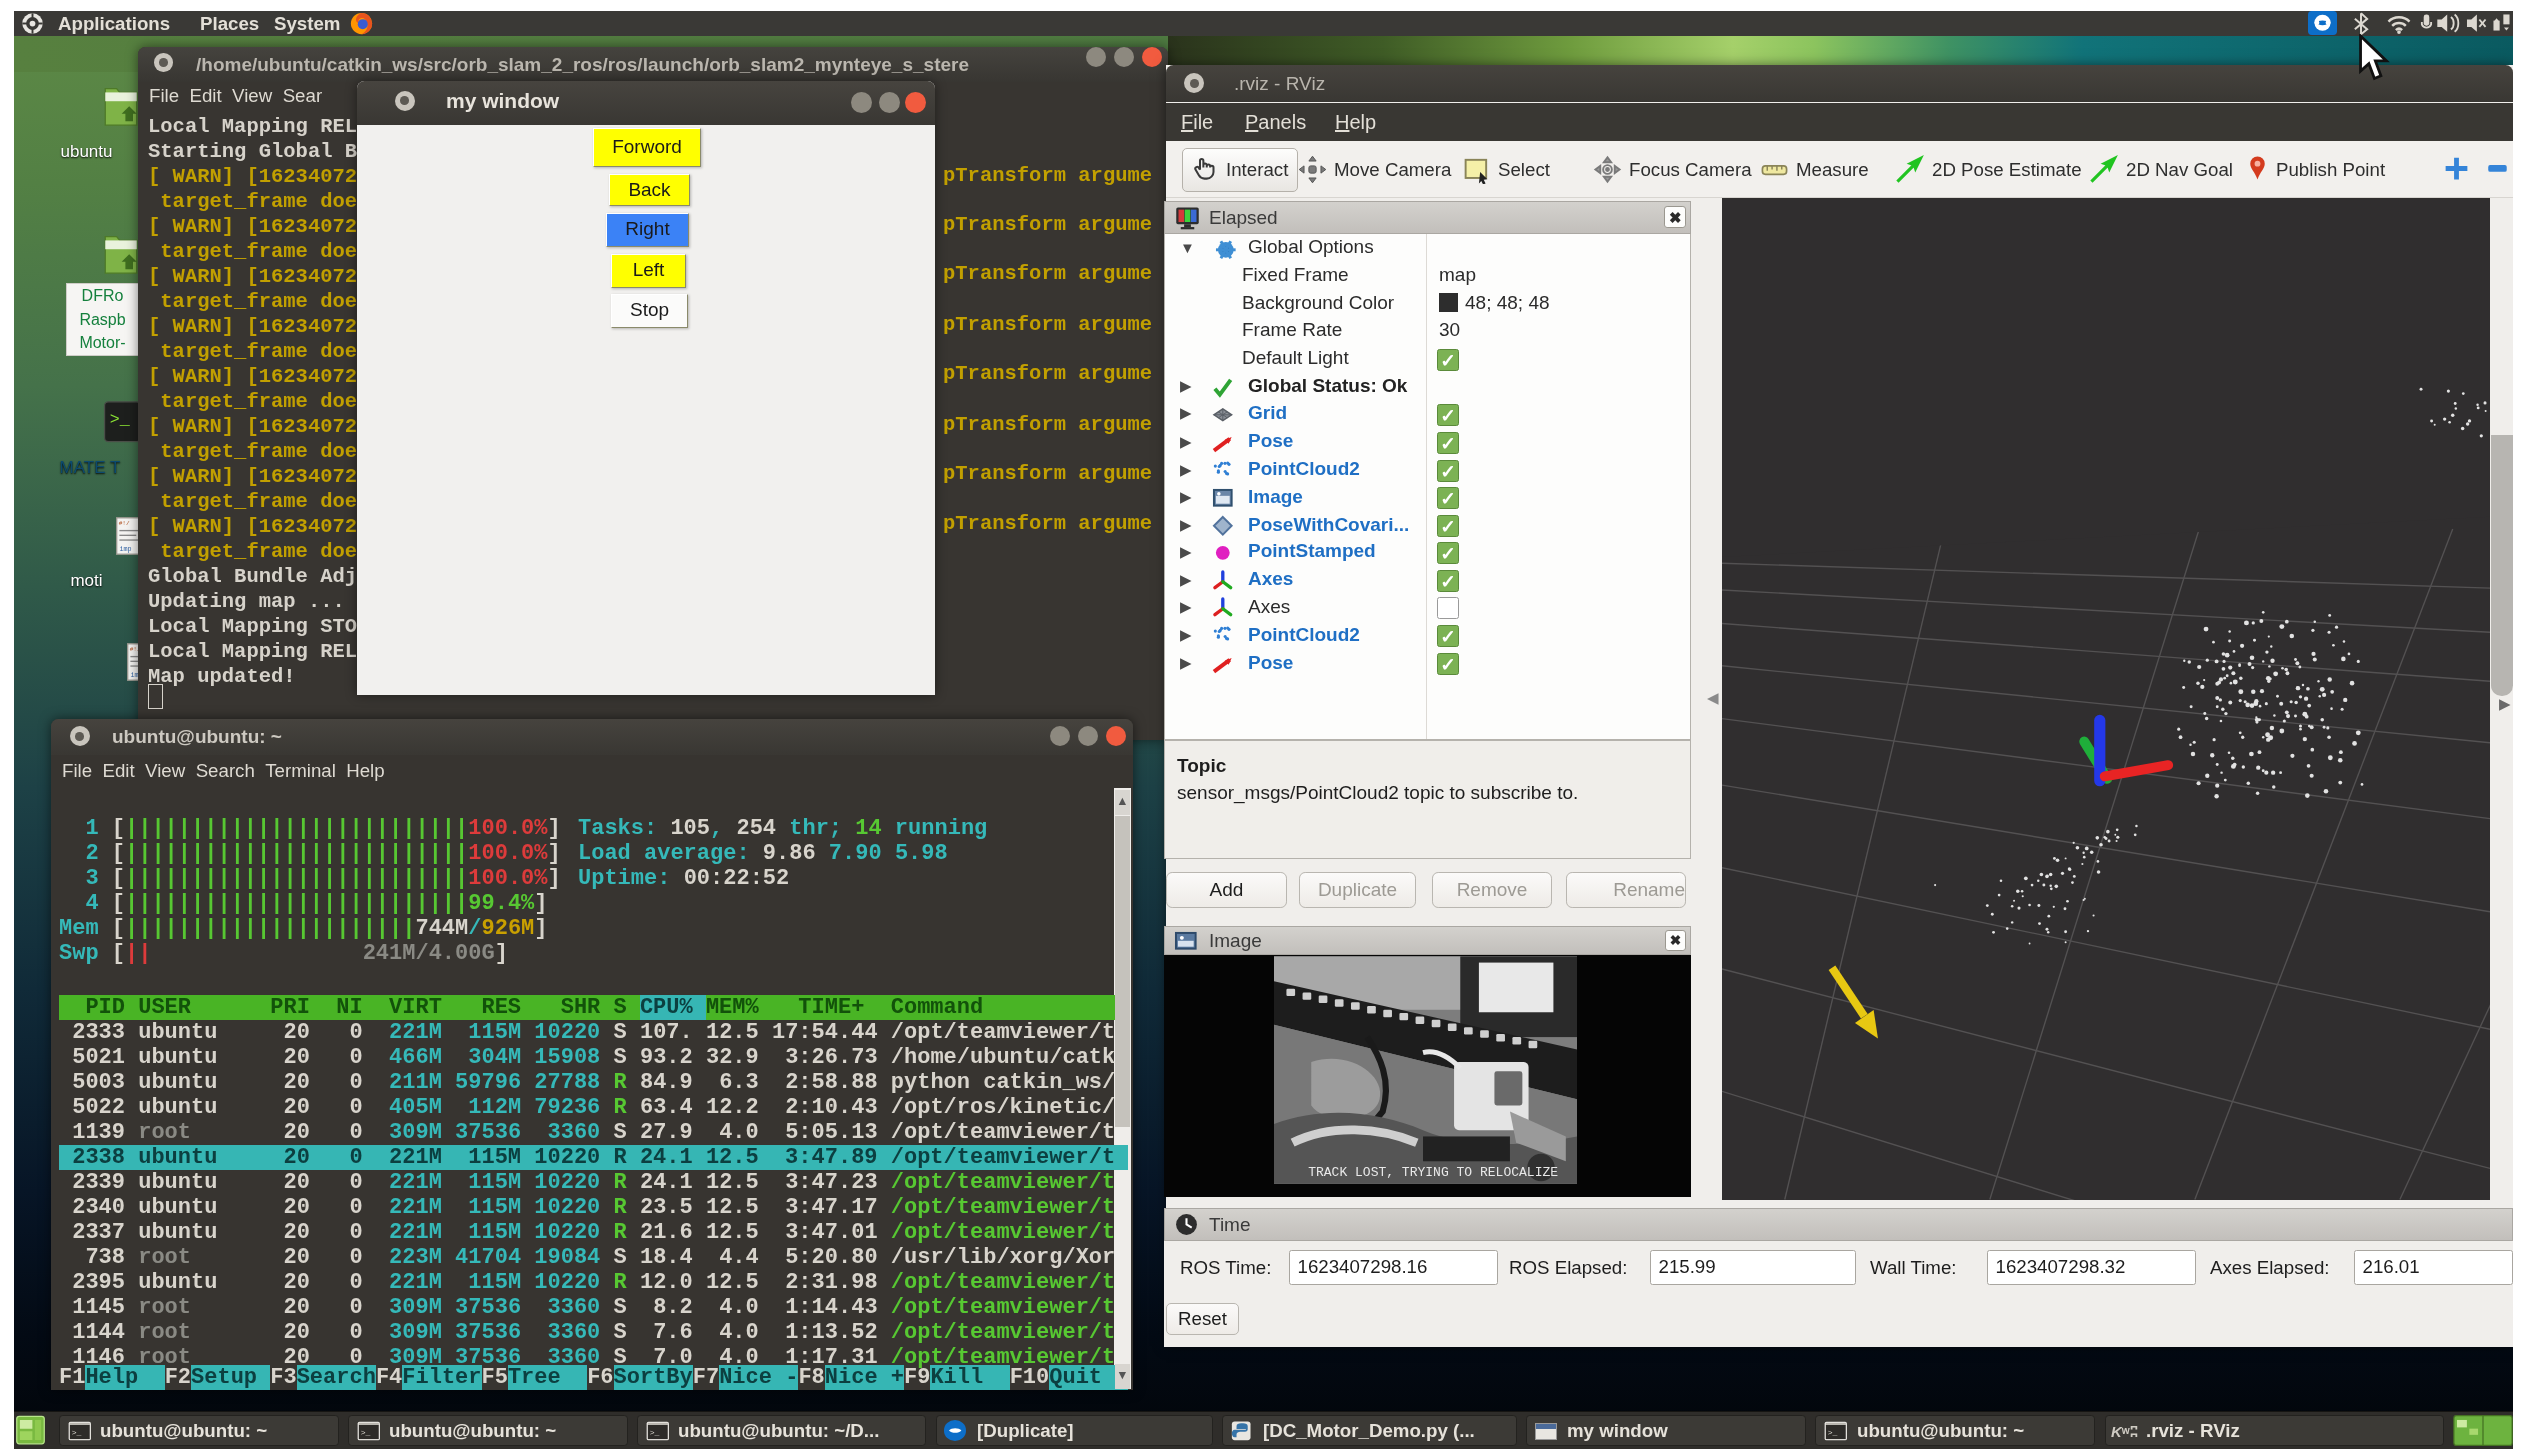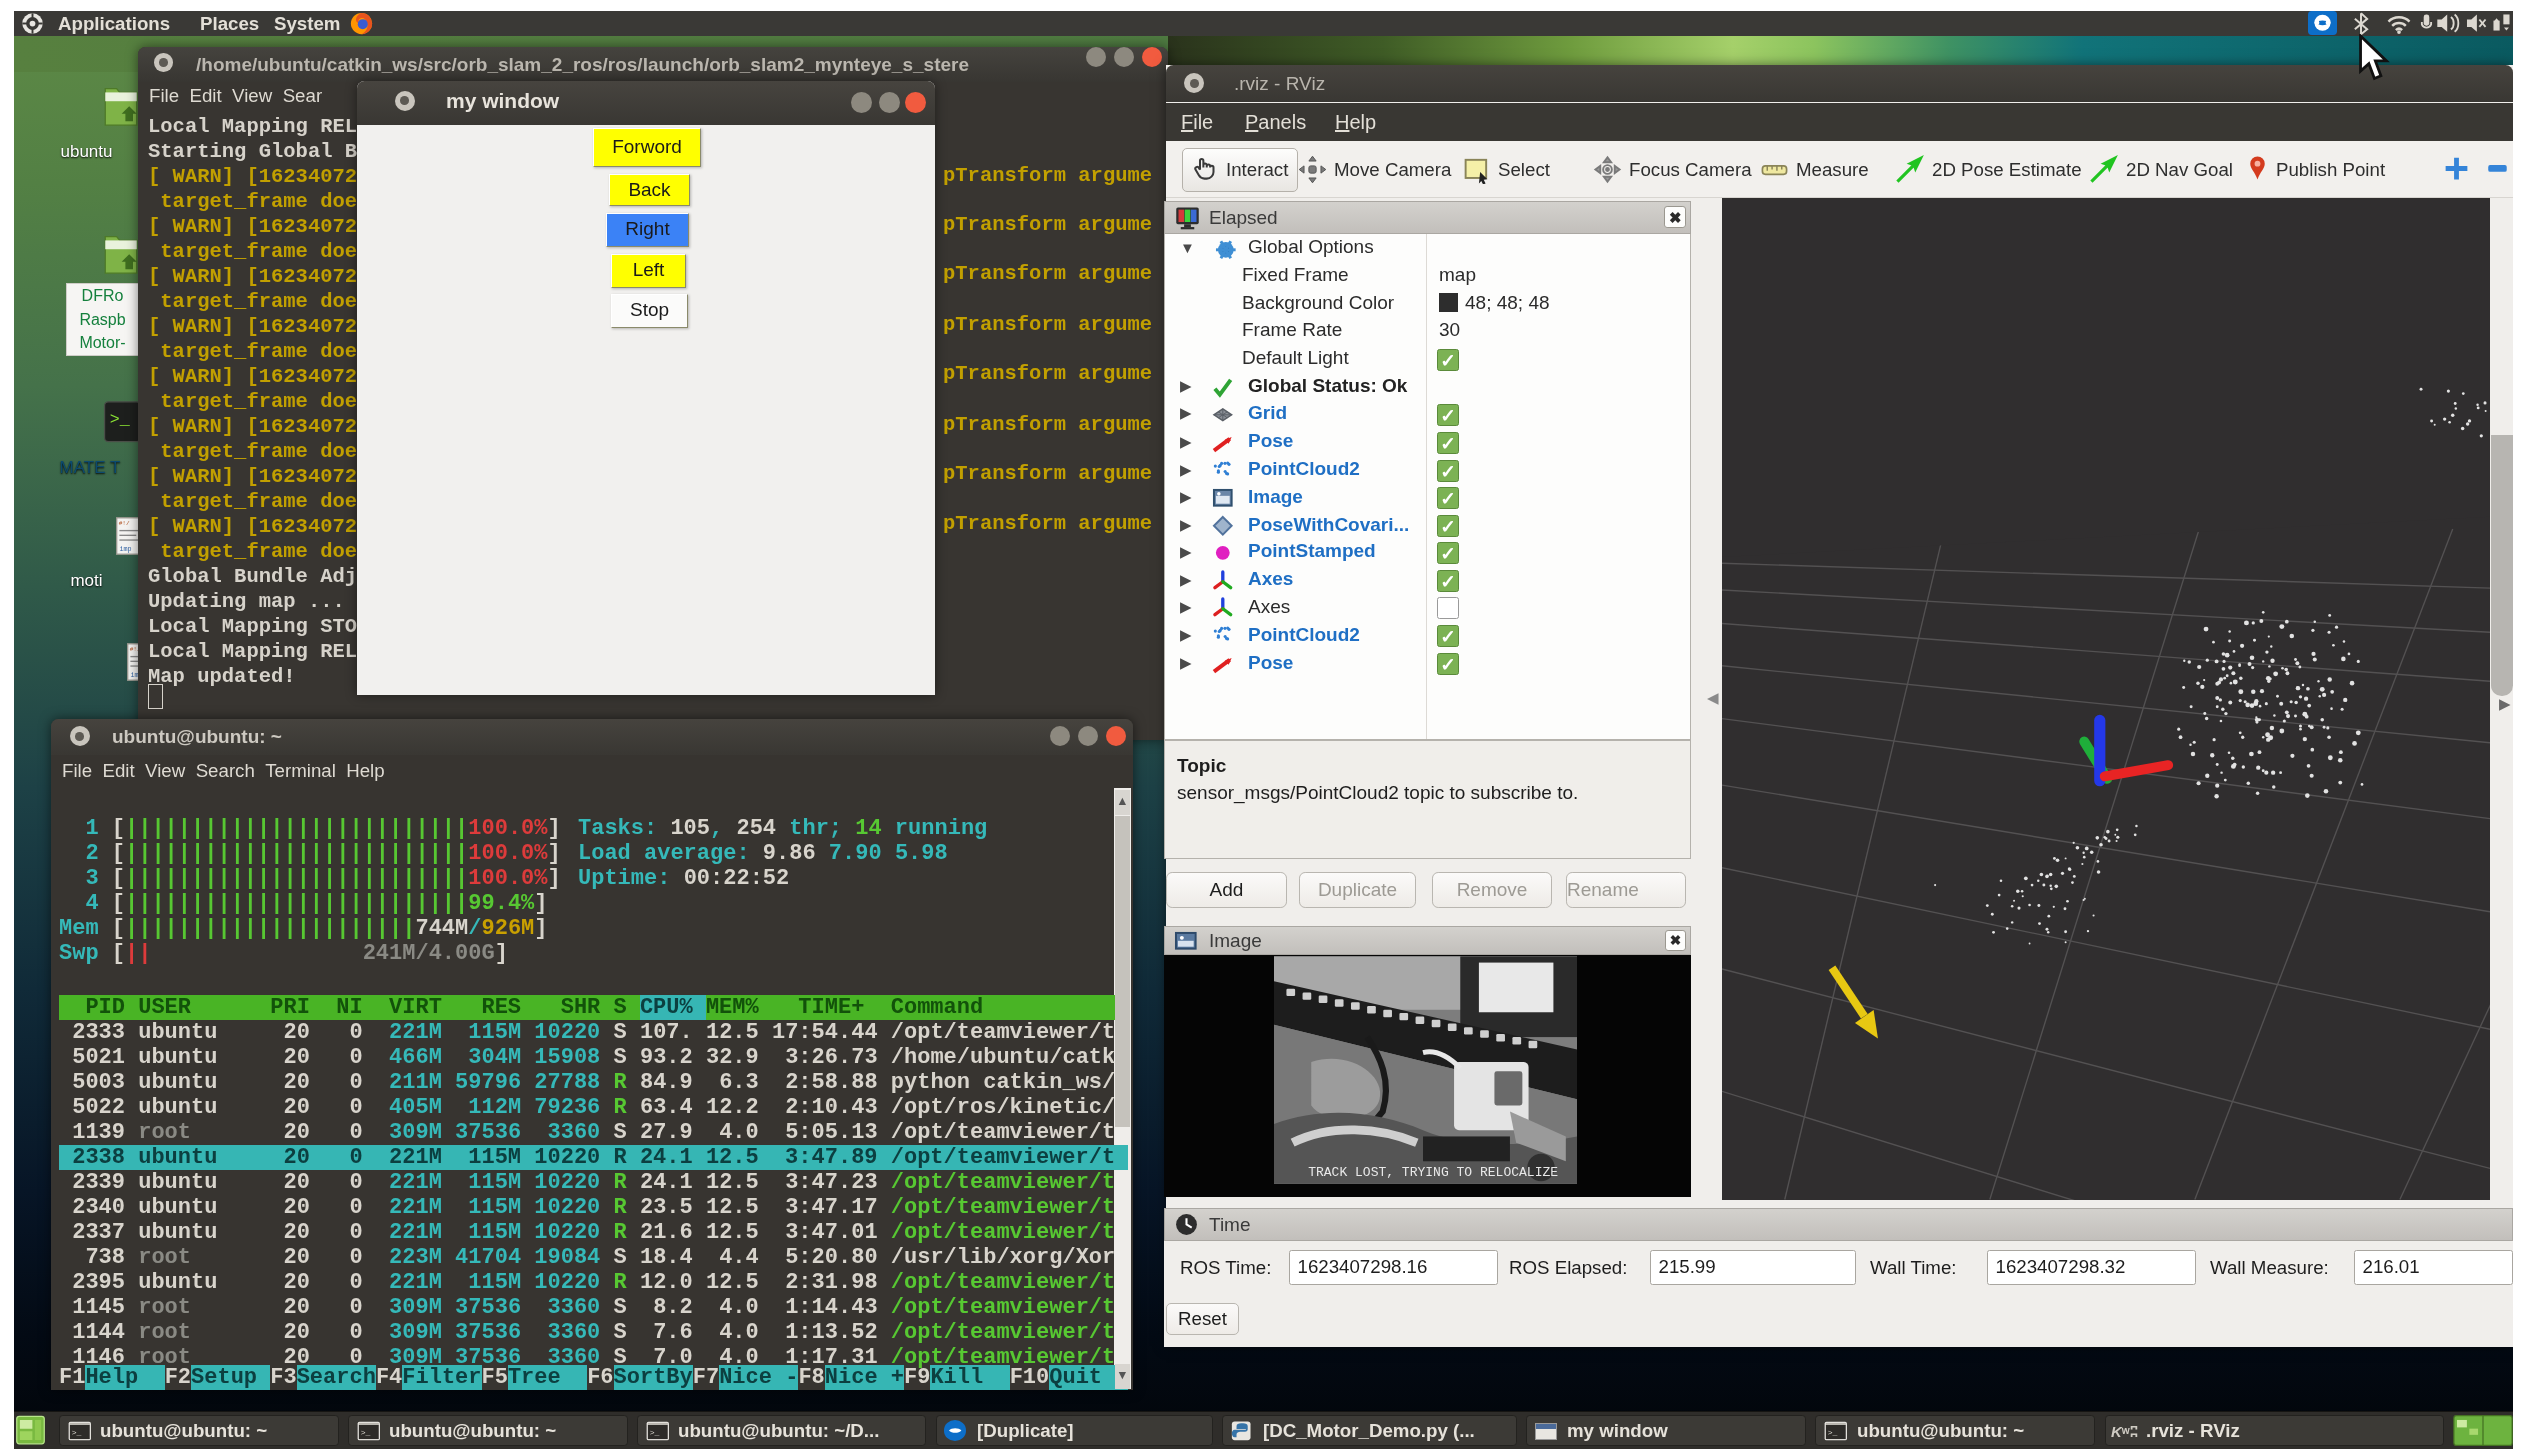--- a/index.html
+++ b/index.html
@@ -343,21 +343,21 @@
       </svg></div>
     <div style="position:absolute;left:1248px;top:652px;font-size:19px;font-weight:700;color:#1f6fc4;white-space:nowrap;">Pose</div>
     <div style="position:absolute;left:1437px;top:653px;width:22.4px;height:22.4px;background:#7cb254;border:1.2px solid #5a8a3a;border-radius:2.5px;color:#fff;font-size:18.7px;font-weight:700;text-align:center;line-height:21px;">✓</div>
   </div>
 <div style="position:absolute;left:1164px;top:740px;width:527px;height:119px;background:#f0eeea;border:0.6px solid #b5b2ac;z-index:5;"></div>
 <div style="position:absolute;left:1177px;top:755px;z-index:6;color:#1d1d1d;font-size:19px;font-weight:700;">Topic</div>
 <div style="position:absolute;left:1177px;top:782px;z-index:6;color:#1d1d1d;font-size:19px;white-space:nowrap;">sensor_msgs/PointCloud2 topic to subscribe to.</div>
 <div style="position:absolute;left:1166px;top:872px;width:121px;height:36px;background:linear-gradient(180deg,#fbfaf9,#eeebe7);border:1.2px solid #b9b6b0;border-radius:6.2px;z-index:6;text-align:center;line-height:34px;font-size:19px;color:#1d1d1d;">Add</div>
 <div style="position:absolute;left:1299px;top:872px;width:117px;height:36px;background:linear-gradient(180deg,#fbfaf9,#eeebe7);border:1.2px solid #b9b6b0;border-radius:6.2px;z-index:6;text-align:center;line-height:34px;font-size:19px;color:#9d9a94;">Duplicate</div>
 <div style="position:absolute;left:1432px;top:872px;width:120px;height:36px;background:linear-gradient(180deg,#fbfaf9,#eeebe7);border:1.2px solid #b9b6b0;border-radius:6.2px;z-index:6;text-align:center;line-height:34px;font-size:19px;color:#9d9a94;">Remove</div>
-<div style="position:absolute;left:1566px;top:872px;width:120px;height:36px;background:linear-gradient(180deg,#fbfaf9,#eeebe7);border:1.2px solid #b9b6b0;border-radius:6.2px;z-index:6;text-align:left;line-height:34px;font-size:19px;color:#9d9a94;">Rename</div>
+<div style="position:absolute;left:1566px;top:872px;width:120px;height:36px;background:linear-gradient(180deg,#fbfaf9,#eeebe7);border:1.2px solid #b9b6b0;border-radius:6.2px;z-index:6;text-align:right;line-height:34px;font-size:19px;color:#9d9a94;">Rename</div>
 <div style="position:absolute;left:1164px;top:926px;width:527px;height:29px;background:linear-gradient(180deg,#d3d1cd,#c2bfbb);border:0.6px solid #aaa7a2;z-index:5;"></div>
 <div style="position:absolute;left:1174px;top:929px;width:23.6px;height:23.6px;z-index:6;">
 <svg viewBox="0 0 24 24" width="23.6" height="23.6">
       <rect x="2" y="4" width="20" height="16" fill="#5a7aa0" stroke="#2d4a6a" stroke-width="2"></rect>
       <rect x="4" y="12" width="16" height="6" fill="#d8e2ee"></rect>
       <circle cx="8" cy="9" r="2" fill="#fff"></circle>
     </svg></div>
 <div style="position:absolute;left:1209px;top:930px;z-index:6;color:#3a3a3a;font-size:19px;">Image</div>
 <div style="position:absolute;left:1665px;top:930px;width:21px;height:21px;background:#fdfdfc;border:0.6px solid #9a978f;border-radius:3.1px;z-index:6;text-align:center;line-height:20px;font-size:13.7px;color:#2a2a2a;font-weight:700;">✖</div>
 <div style="position:absolute;left:1164px;top:955px;width:527px;height:242px;background:#050505;z-index:5;"></div>
@@ -406,21 +406,21 @@
       <path d="M12 6 v6 l5 3" stroke="#fff" stroke-width="2" fill="none"></path>
     </svg></div>
 <div style="position:absolute;left:1209px;top:1214px;z-index:6;color:#3a3a3a;font-size:19px;">Time</div>
 <div style="position:absolute;left:1164px;top:1241px;width:1349px;height:106px;background:#f0eeeb;z-index:5;"></div>
 <div style="position:absolute;left:1180px;top:1257px;z-index:6;color:#1d1d1d;font-size:18.7px;white-space:nowrap;">ROS Time:</div>
 <div style="position:absolute;left:1289px;top:1250px;width:209px;height:35px;background:#fff;border:1.2px solid #a9a6a0;border-radius:2.5px;z-index:6;font-size:18.7px;color:#1d1d1d;line-height:32px;padding-left:7.5px;">1623407298.16</div>
 <div style="position:absolute;left:1509px;top:1257px;z-index:6;color:#1d1d1d;font-size:18.7px;white-space:nowrap;">ROS Elapsed:</div>
 <div style="position:absolute;left:1650px;top:1250px;width:206px;height:35px;background:#fff;border:1.2px solid #a9a6a0;border-radius:2.5px;z-index:6;font-size:18.7px;color:#1d1d1d;line-height:32px;padding-left:7.5px;">215.99</div>
 <div style="position:absolute;left:1870px;top:1257px;z-index:6;color:#1d1d1d;font-size:18.7px;white-space:nowrap;">Wall Time:</div>
 <div style="position:absolute;left:1987px;top:1250px;width:209px;height:35px;background:#fff;border:1.2px solid #a9a6a0;border-radius:2.5px;z-index:6;font-size:18.7px;color:#1d1d1d;line-height:32px;padding-left:7.5px;">1623407298.32</div>
-<div style="position:absolute;left:2210px;top:1257px;z-index:6;color:#1d1d1d;font-size:18.7px;white-space:nowrap;">Wall Measure:</div>
+<div style="position:absolute;left:2210px;top:1257px;z-index:6;color:#1d1d1d;font-size:18.7px;white-space:nowrap;">Axes Elapsed:</div>
 <div style="position:absolute;left:2354px;top:1250px;width:159px;height:35px;background:#fff;border:1.2px solid #a9a6a0;border-radius:2.5px;z-index:6;font-size:18.7px;color:#1d1d1d;line-height:32px;padding-left:7.5px;">216.01</div>
 <div style="position:absolute;left:1166px;top:1303px;width:73px;height:32px;background:linear-gradient(180deg,#fbfaf9,#eeebe7);border:1.2px solid #b9b6b0;border-radius:5px;z-index:6;text-align:center;line-height:30px;font-size:18.7px;color:#1d1d1d;">Reset</div>
 <div style="position:absolute;left:1722px;top:198px;width:768px;height:1002px;background:#302e2f;z-index:5;overflow:hidden;"></div>
 <svg style="position:absolute;left:1722px;top:198px;z-index:6;" width="768" height="1002" viewBox="2769 318 1236 1611">
 <g stroke="#575556" stroke-width="2.2" opacity="0.9">
       <line x1="2769" y1="905" x2="4005" y2="945"></line>
       <line x1="2769" y1="948" x2="4005" y2="1016"></line>
       <line x1="2769" y1="1002" x2="4005" y2="1095"></line>
       <line x1="2769" y1="1070" x2="4005" y2="1194"></line>
       <line x1="2769" y1="1155" x2="4005" y2="1316"></line>

